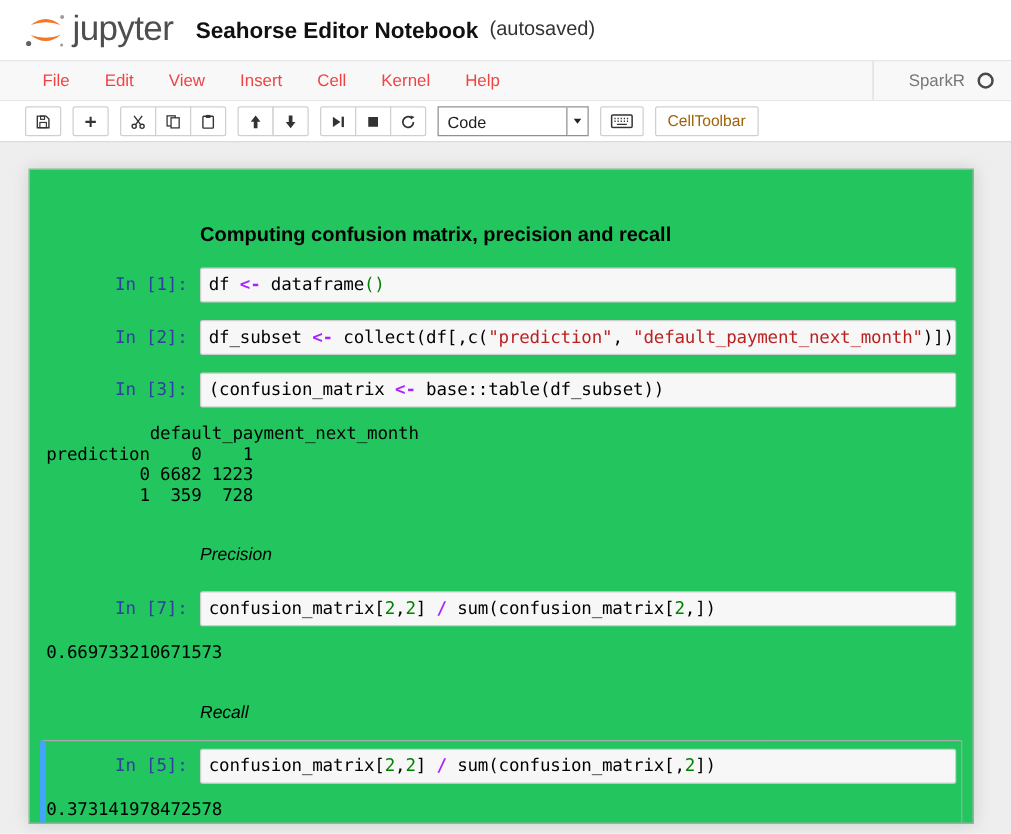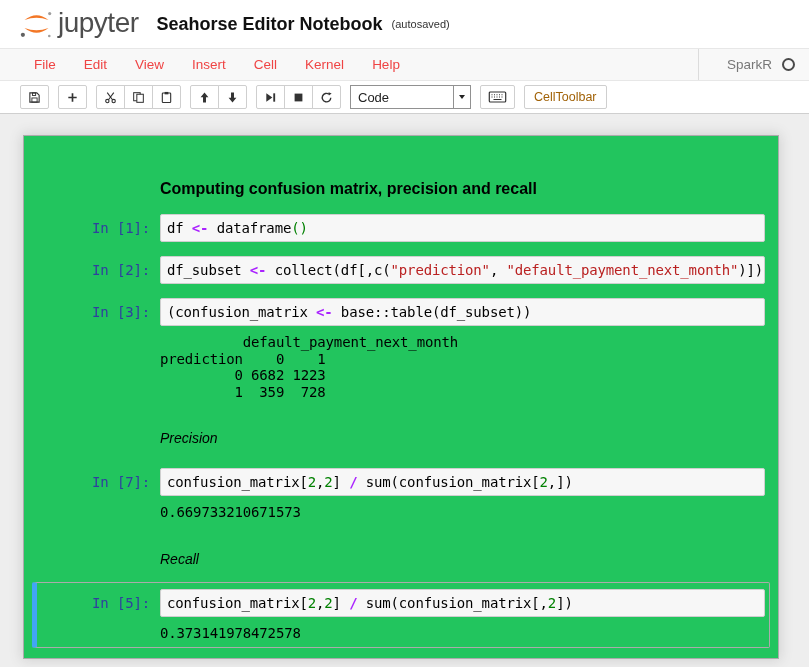--- a/index.html
+++ b/index.html
@@ -5,21 +5,21 @@
   * { margin:0; padding:0; box-sizing:border-box; }
   html,body { width:809px; height:667px; overflow:hidden; background:#fff;
               font-family:"Liberation Sans", sans-serif; }
 
   
   .header { height:48px; display:flex; align-items:center; padding-left:18px; background:#fff; }
   .logo { display:flex; cursor:pointer; }
   .logo svg { width:37px; height:32px; }
   .logo-text { font-size:28px; color:#4e4e4e; letter-spacing:-0.5px; margin-left:3px; line-height:30px; }
   .nb-title { margin-left:18px; font-size:18px; font-weight:bold; color:#111; cursor:pointer;text-align:center; }
-  .autosave { margin-left:9px; font-size:11px; color:#333; }
+  .autosave { margin-left:9px; font-size:16px; color:#333; }
 
   
   .menubar { height:33px; background:#f8f8f8; border-top:1px solid #e7e7e7; border-bottom:1px solid #e7e7e7;
              display:flex; align-items:stretch; padding:0 14px 0 20px; }
   .menu-items { display:flex; }
   .menu-item { padding:0 14px; display:flex; align-items:center; font-size:13.5px; color:#ef4444; cursor:pointer; }
   .kernel-area { margin-left:auto; display:flex; align-items:center; gap:10px;
                  border-left:1px solid #dcdcdc; padding-left:28px; }
   .kernel-name { font-size:13.5px; color:#777; }
   .kernel-indicator { width:13px; height:13px; border:2px solid #4a4a4a; border-radius:50%; display:inline-block; }
@@ -62,21 +62,21 @@
             font-family:"DejaVu Sans Mono", monospace; font-size:14px; line-height:18px;
             letter-spacing:-0.15px; color:#303F9F; }
   .codebox { flex:1; background:#f7f7f7; border:1px solid #cfcfcf; border-radius:2px;
              padding:4px 6px; font-family:"DejaVu Sans Mono", monospace; font-size:14px;
              line-height:18px; letter-spacing:-0.15px; color:#000; white-space:pre;
              overflow:hidden; cursor:text; }
   .tk-op  { color:#AA22FF; font-weight:bold; }
   .tk-str { color:#BA2121; }
   .tk-num { color:#008000; }
 
-  .output-row { margin-top:8px; }
+  .output-row { margin-top:8px;flex-direction:column; }
   .output-text { margin:0; font-family:"DejaVu Sans Mono", monospace; font-size:14px;
                  line-height:16.5px; letter-spacing:-0.15px; color:#000; white-space:pre; }
 
   .md-text { font-size:14px; font-style:italic; color:#000; padding-top:0; }
   .md-heading { font-style:normal; font-weight:bold; font-size:16px; line-height:19px; color:#000; }
 </style>
 </head>
 <body>
 
 <div class="header">

